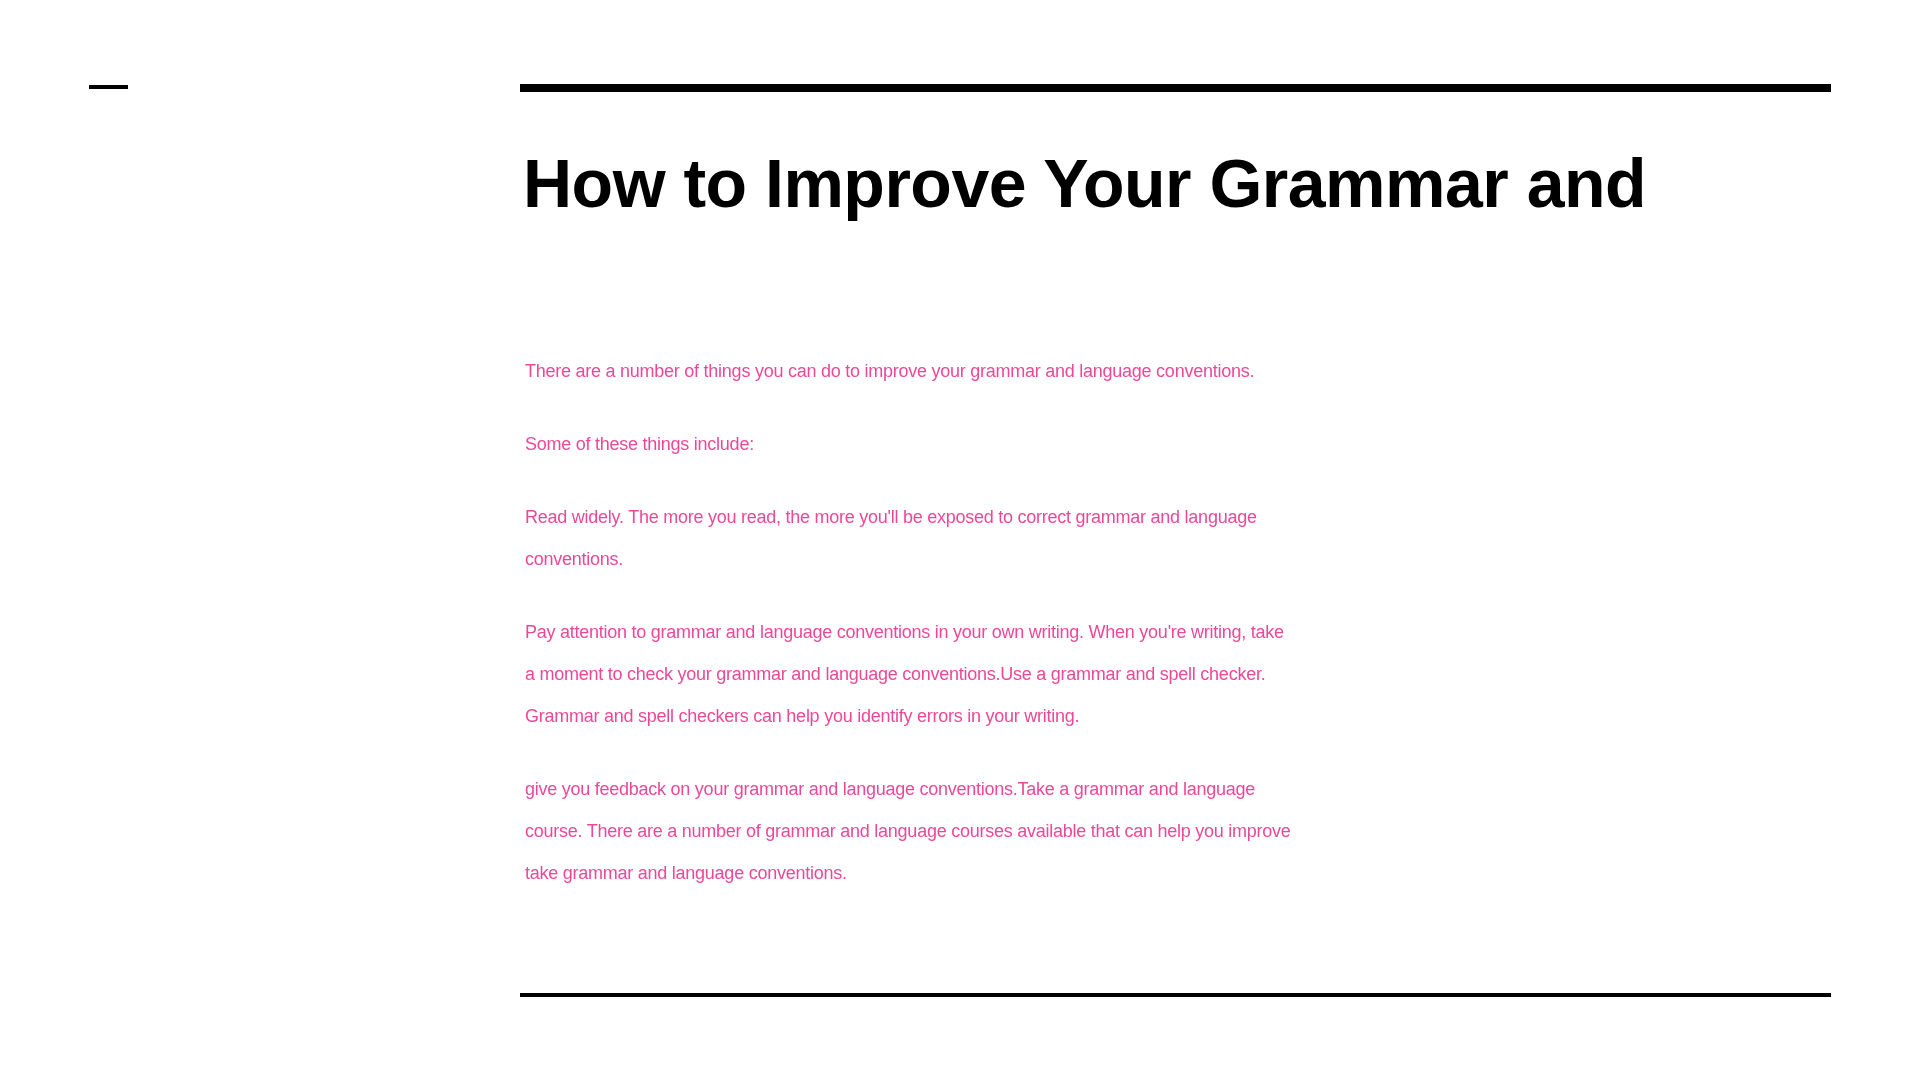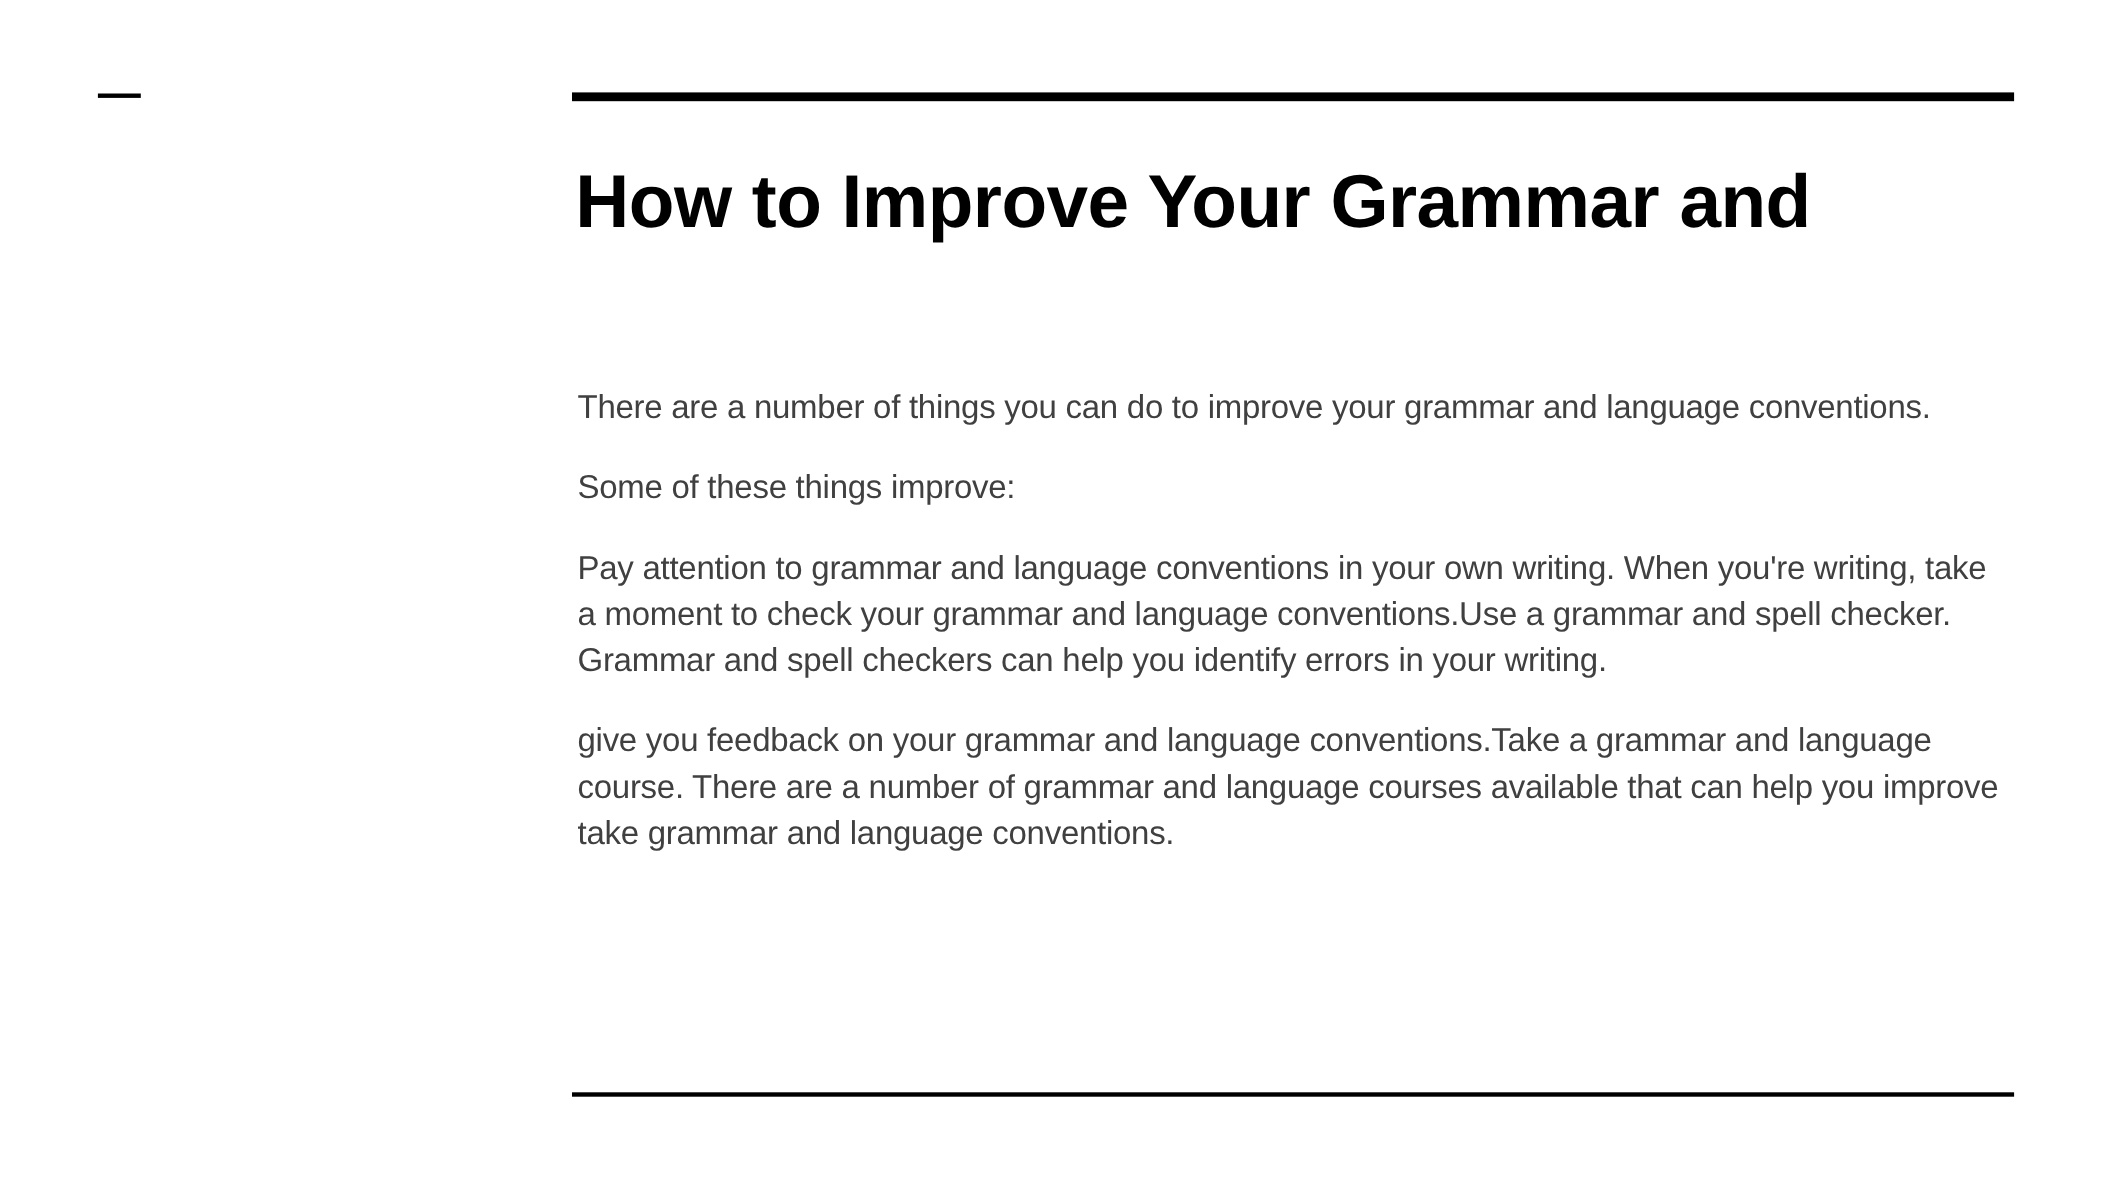--- a/index.html
+++ b/index.html
@@ -60,23 +60,23 @@
     .title .line {
       display: block;
       white-space: nowrap;
     }
     .body {
       position: absolute;
       left: 525px;
       top: 350px;
       width: 1310px;
       font-family: "Liberation Sans", sans-serif;
-      font-size: 30px;
+      font-size: 18px;
       line-height: 42px;
-      color: #404040;
+      color: #ec4899;
       letter-spacing: -0.25px;
     }
     .para {
       margin: 0 0 31px 0;
     }
     .para .line {
       display: block;
       white-space: nowrap;
     }
   </style>
@@ -89,21 +89,25 @@
 
   <h1 class="title">
     <span class="line">How to Improve Your Grammar and</span>
   </h1>
 
   <div class="body">
     <p class="para">
       <span class="line">There are a number of things you can do to improve your grammar and language conventions.</span>
     </p>
     <p class="para">
-      <span class="line">Some of these things improve:</span>
+      <span class="line">Some of these things include:</span>
+    </p>
+    <p class="para">
+      <span class="line">Read widely. The more you read, the more you'll be exposed to correct grammar and language</span>
+      <span class="line">conventions.</span>
     </p>
     <p class="para">
       <span class="line">Pay attention to grammar and language conventions in your own writing. When you're writing, take</span>
       <span class="line">a moment to check your grammar and language conventions.Use a grammar and spell checker.</span>
       <span class="line">Grammar and spell checkers can help you identify errors in your writing.</span>
     </p>
     <p class="para">
       <span class="line">give you feedback on your grammar and language conventions.Take a grammar and language</span>
       <span class="line">course. There are a number of grammar and language courses available that can help you improve</span>
       <span class="line">take grammar and language conventions.</span>

